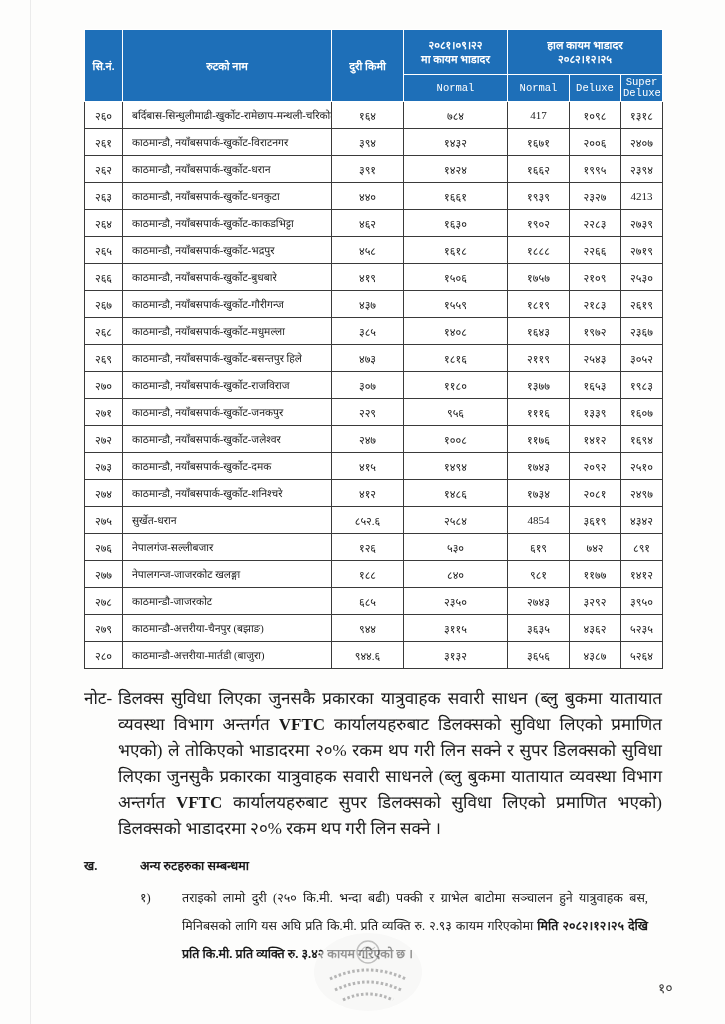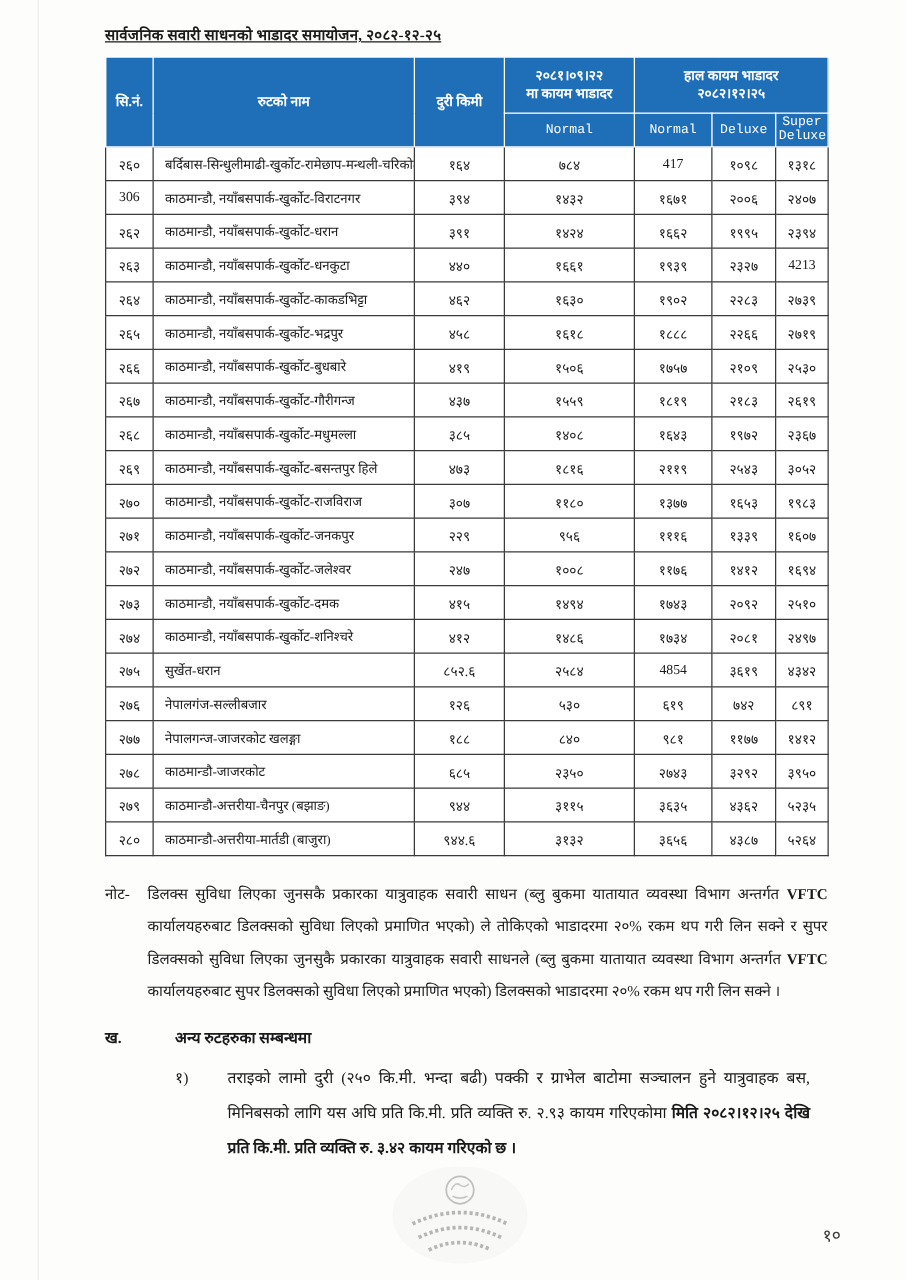--- a/index.html
+++ b/index.html
@@ -44,21 +44,21 @@
     height:24px;padding:1px 3px;
     font-size:11px;text-align:center;vertical-align:middle;
     background:#ffffff;
   }
   .fare-table tbody td.col-route{
     text-align:left;padding-left:9px;
     font-size:10.5px;white-space:nowrap;overflow:hidden;
   }
   .note-block{
     margin-top:17px;display:flex;
-    font-size:12px;line-height:26px;
+    font-size:17px;line-height:26px;
   }
   .note-label{flex:0 0 34px;}
   .note-body{flex:1;text-align:justify;}
   .section-block{margin-top:11px;font-size:12.5px;}
   .section-head{display:flex;font-weight:bold;line-height:26px;}
   .section-label{flex:0 0 56px;}
   .section-item{display:flex;margin-left:56px;margin-top:5px;line-height:28px;}
   .item-number{flex:0 0 42px;}
   .item-text{width:466px;text-align:justify;}
   .stamp{
@@ -71,21 +71,20 @@
     font-family:"DejaVu Serif",serif;
   }
 </style>
 </head>
 <body>
 
 <div class="scan-edge"></div>
 
 <div class="content">
 
-  <div class="doc-title">सार्वजनिक सवारी साधनको भाडादर समायोजन, २०८२-१२-२५</div>
 
   <table class="fare-table">
     <colgroup>
       <col style="width:38px">
         <col style="width:209px">
         <col style="width:72px">
       <col style="width:104px">
         <col style="width:62px">
         <col style="width:51px">
         <col style="width:42px">
@@ -115,21 +114,21 @@
         <tr>
           <td class="col-sn">२६०</td>
           <td class="col-route">बर्दिबास-सिन्धुलीमाढी-खुर्कोट-रामेछाप-मन्थली-चरिकोट</td>
           <td class="col-distance">१६४</td>
           <td class="col-old-normal">७८४</td>
           <td class="col-normal">417</td>
           <td class="col-deluxe">१०९८</td>
           <td class="col-super-deluxe">१३१८</td>
         </tr>
         <tr>
-          <td class="col-sn">306</td>
+          <td class="col-sn">२६१</td>
           <td class="col-route">काठमान्डौ, नयाँबसपार्क-खुर्कोट-विराटनगर</td>
           <td class="col-distance">३९४</td>
           <td class="col-old-normal">१४३२</td>
           <td class="col-normal">१६७१</td>
           <td class="col-deluxe">२००६</td>
           <td class="col-super-deluxe">२४०७</td>
         </tr>
         <tr>
           <td class="col-sn">२६२</td>
           <td class="col-route">काठमान्डौ, नयाँबसपार्क-खुर्कोट-धरान</td>

